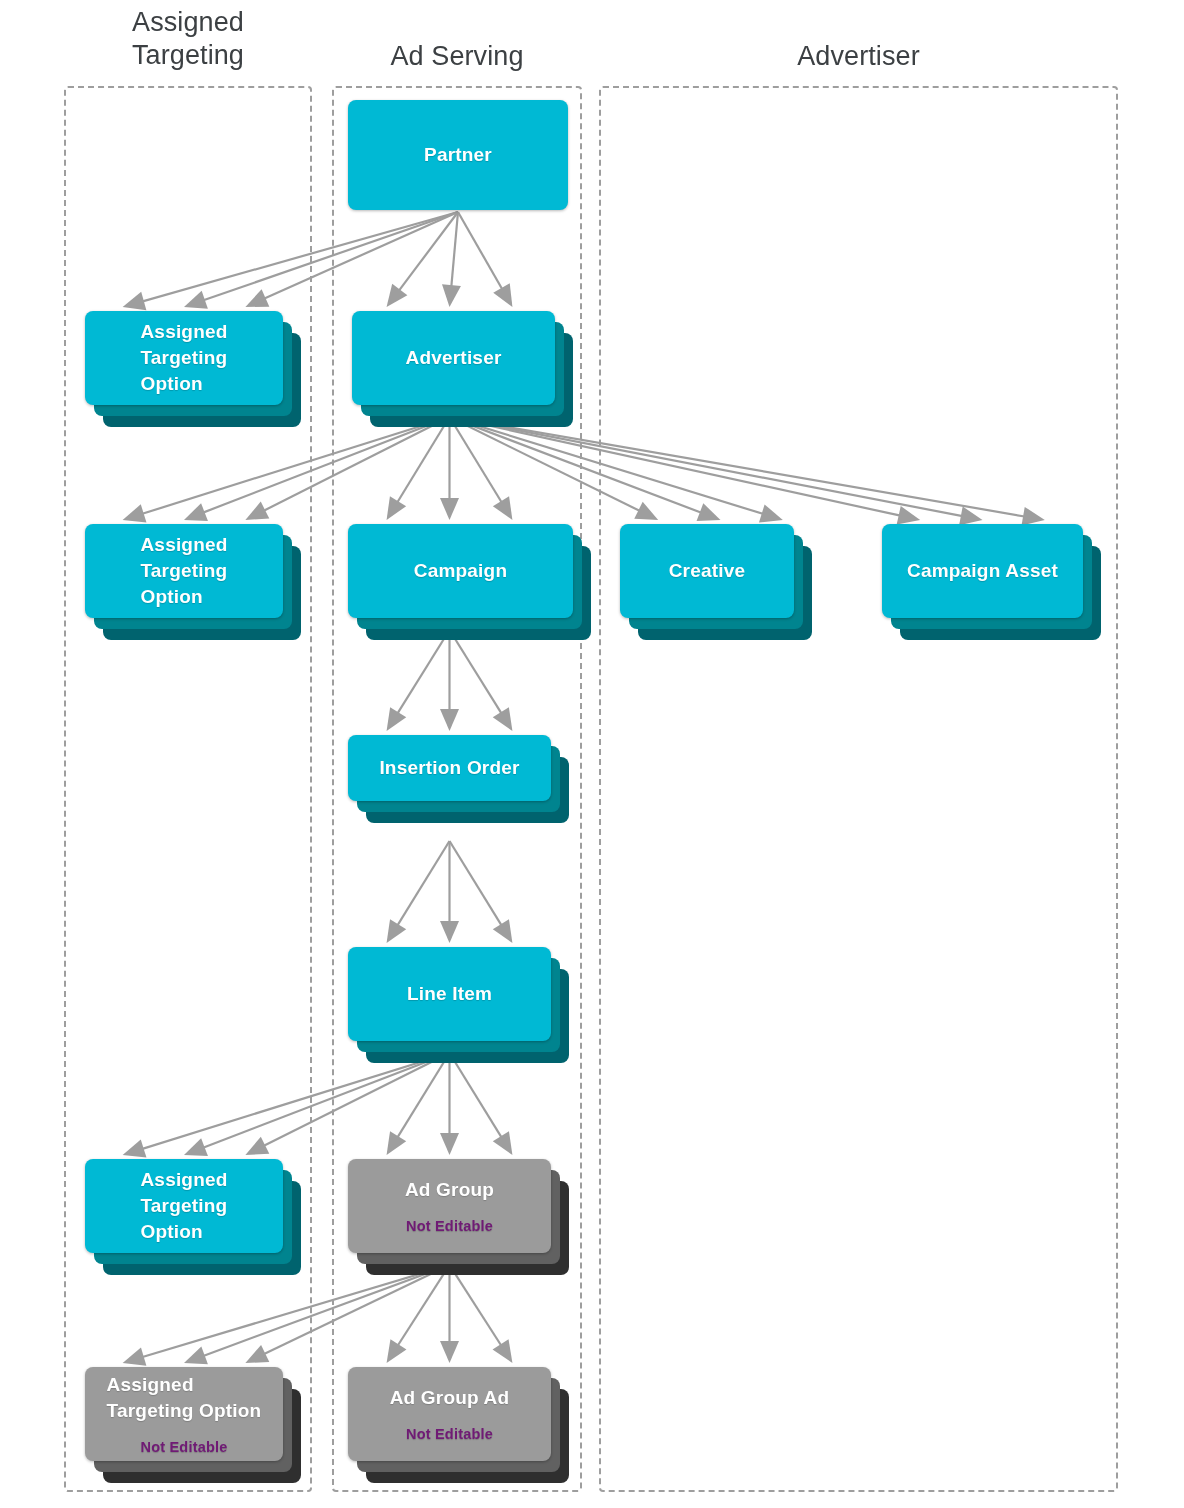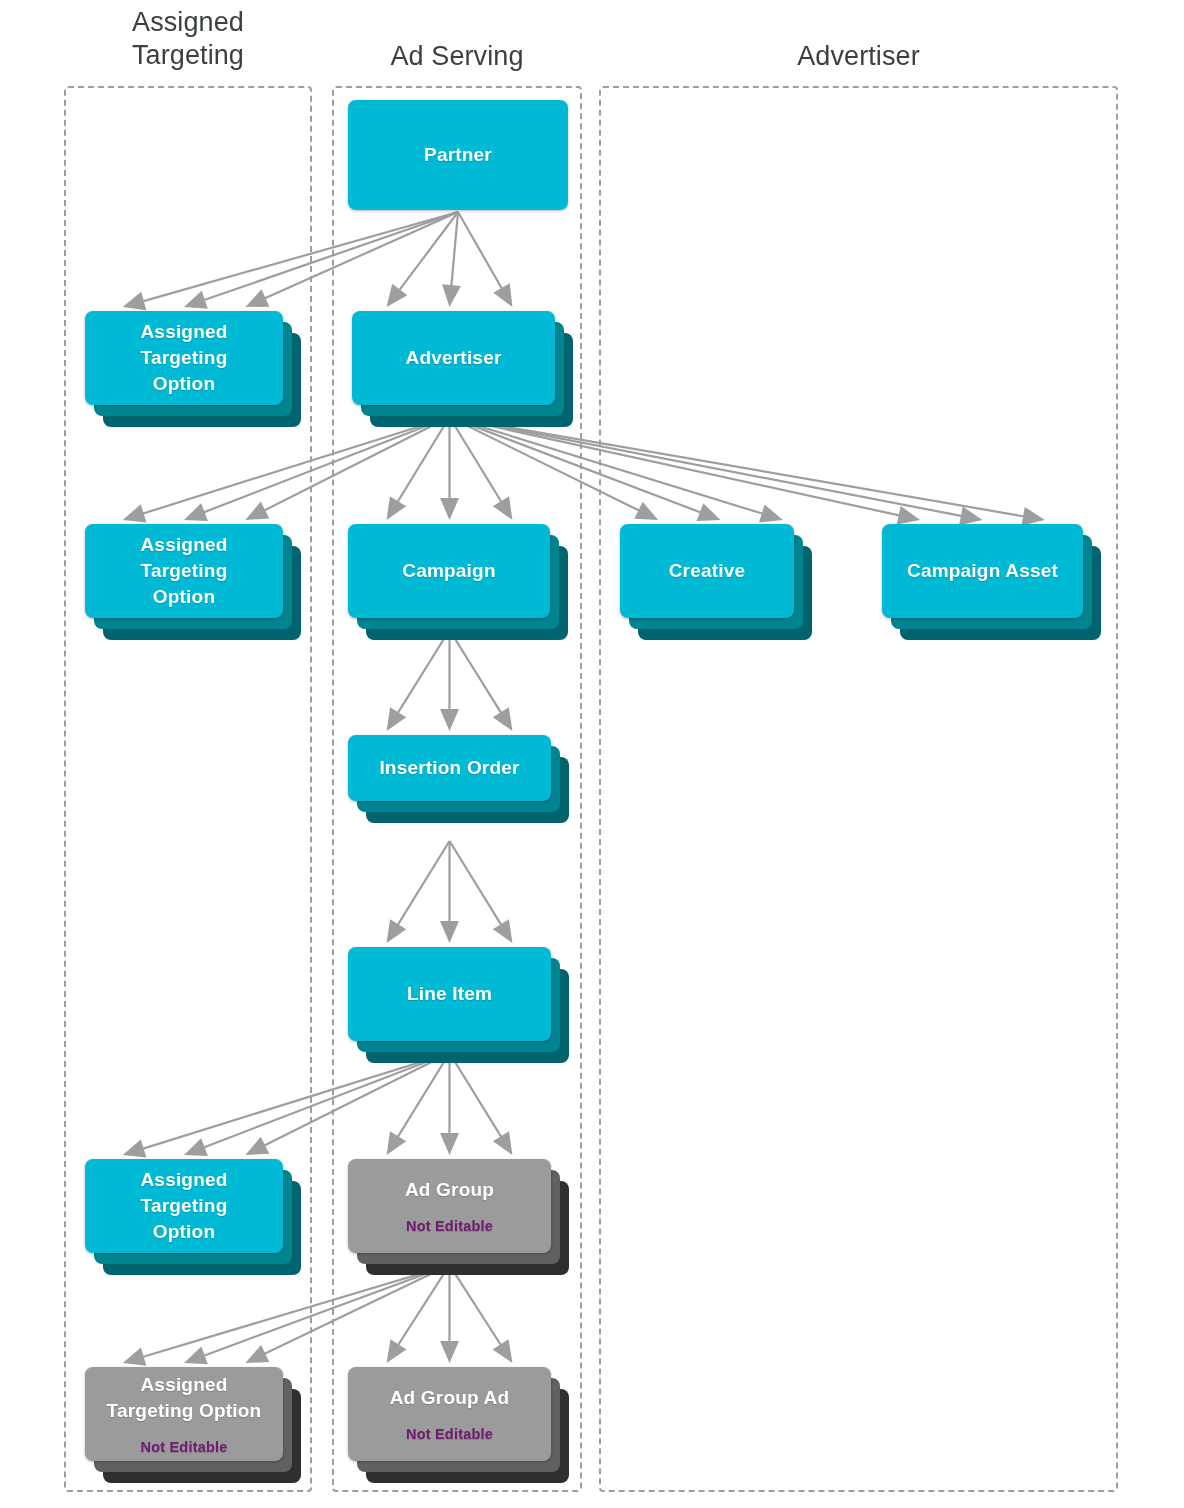--- a/index.html
+++ b/index.html
@@ -54,21 +54,20 @@
     position: absolute;
     left: 0;
     top: 0;
     right: 18px;
     bottom: 22px;
     border-radius: 8px;
     display: flex;
     flex-direction: column;
     align-items: center;
     justify-content: center;
-    text-align: center;
     box-shadow: 0 1px 3px rgba(0,0,0,0.28);
   }
   
   .node.single .card {
     right: 0;
     bottom: 0;
   }
 
   .node .title {
     color: #ffffff;
@@ -225,21 +224,21 @@
       </div>
       <div class="node teal" style="left: 85px; top: 524px; width: 216px; height: 116px;">
         <div class="layer lay2"></div>
         <div class="layer lay1"></div>
         <div class="card">
           <div class="title">Assigned
 Targeting
 Option</div>
         </div>
       </div>
-      <div class="node teal" style="left: 348px; top: 524px; width: 220px; height: 116px; padding-left: 26px;">
+      <div class="node teal" style="left: 348px; top: 524px; width: 243px; height: 116px; padding-left: 26px;">
         <div class="layer lay2"></div>
         <div class="layer lay1"></div>
         <div class="card">
           <div class="title">Campaign</div>
         </div>
       </div>
       <div class="node teal" style="left: 620px; top: 524px; width: 192px; height: 116px;">
         <div class="layer lay2"></div>
         <div class="layer lay1"></div>
         <div class="card">

